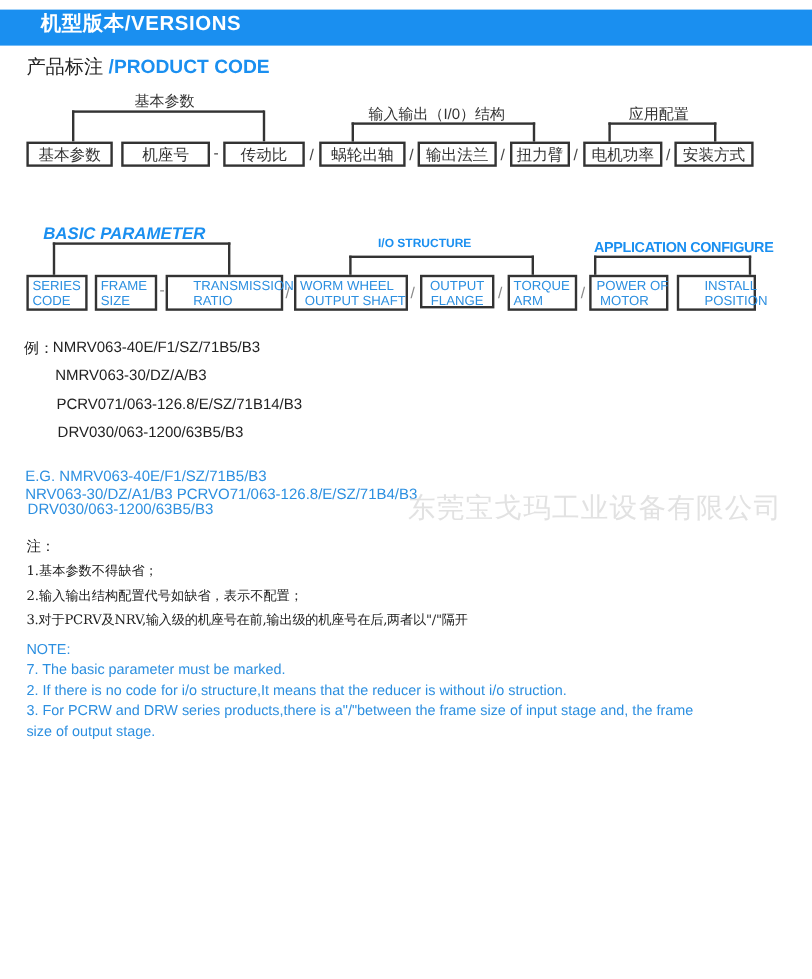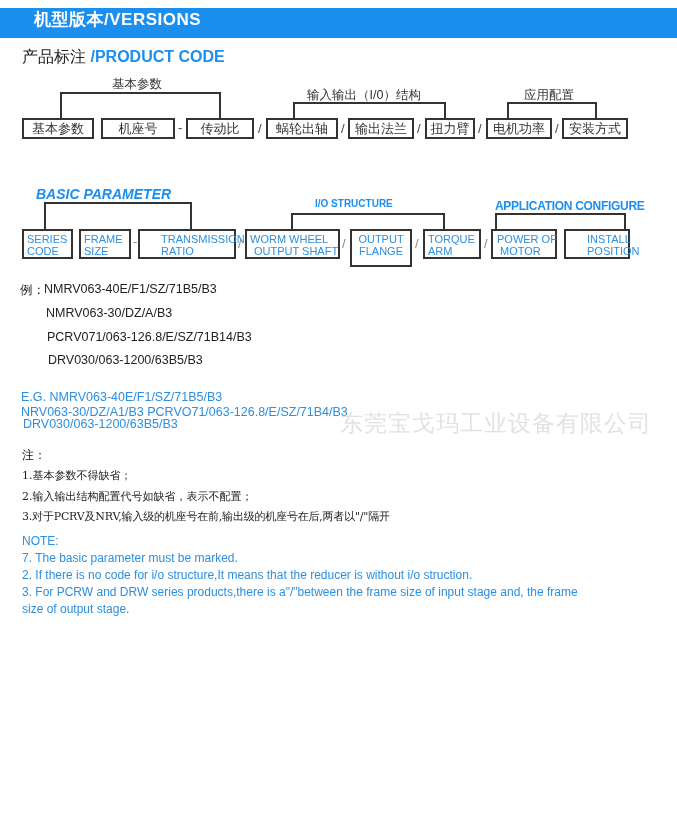--- a/index.html
+++ b/index.html
@@ -96,21 +96,21 @@
   <div class="ebox" style="left:138px;top:229px;width:98px;height:30px;padding-left:21px;">
     <div>TRANSMISSION</div>
     <div>RATIO</div>
   </div>
   <div class="sep" style="left:238px;top:236px;color:#888;">/</div>
   <div class="ebox" style="left:245px;top:229px;width:95px;height:30px;">
     <div>WORM WHEEL</div>
     <div style="padding-left:4px;">OUTPUT SHAFT</div>
   </div>
   <div class="sep" style="left:342px;top:236px;color:#888;">/</div>
-  <div class="ebox" style="left:350px;top:229px;width:62px;height:38px;text-align:center;">
+  <div class="ebox" style="left:350px;top:229px;width:62px;height:28px;text-align:center;">
     <div>OUTPUT</div>
     <div>FLANGE</div>
   </div>
   <div class="sep" style="left:415px;top:236px;color:#888;">/</div>
   <div class="ebox" style="left:423px;top:229px;width:58px;height:30px;">
     <div>TORQUE</div>
     <div>ARM</div>
   </div>
   <div class="sep" style="left:484px;top:236px;color:#888;">/</div>
   <div class="ebox" style="left:491px;top:229px;width:66px;height:30px;padding-left:4px;">

